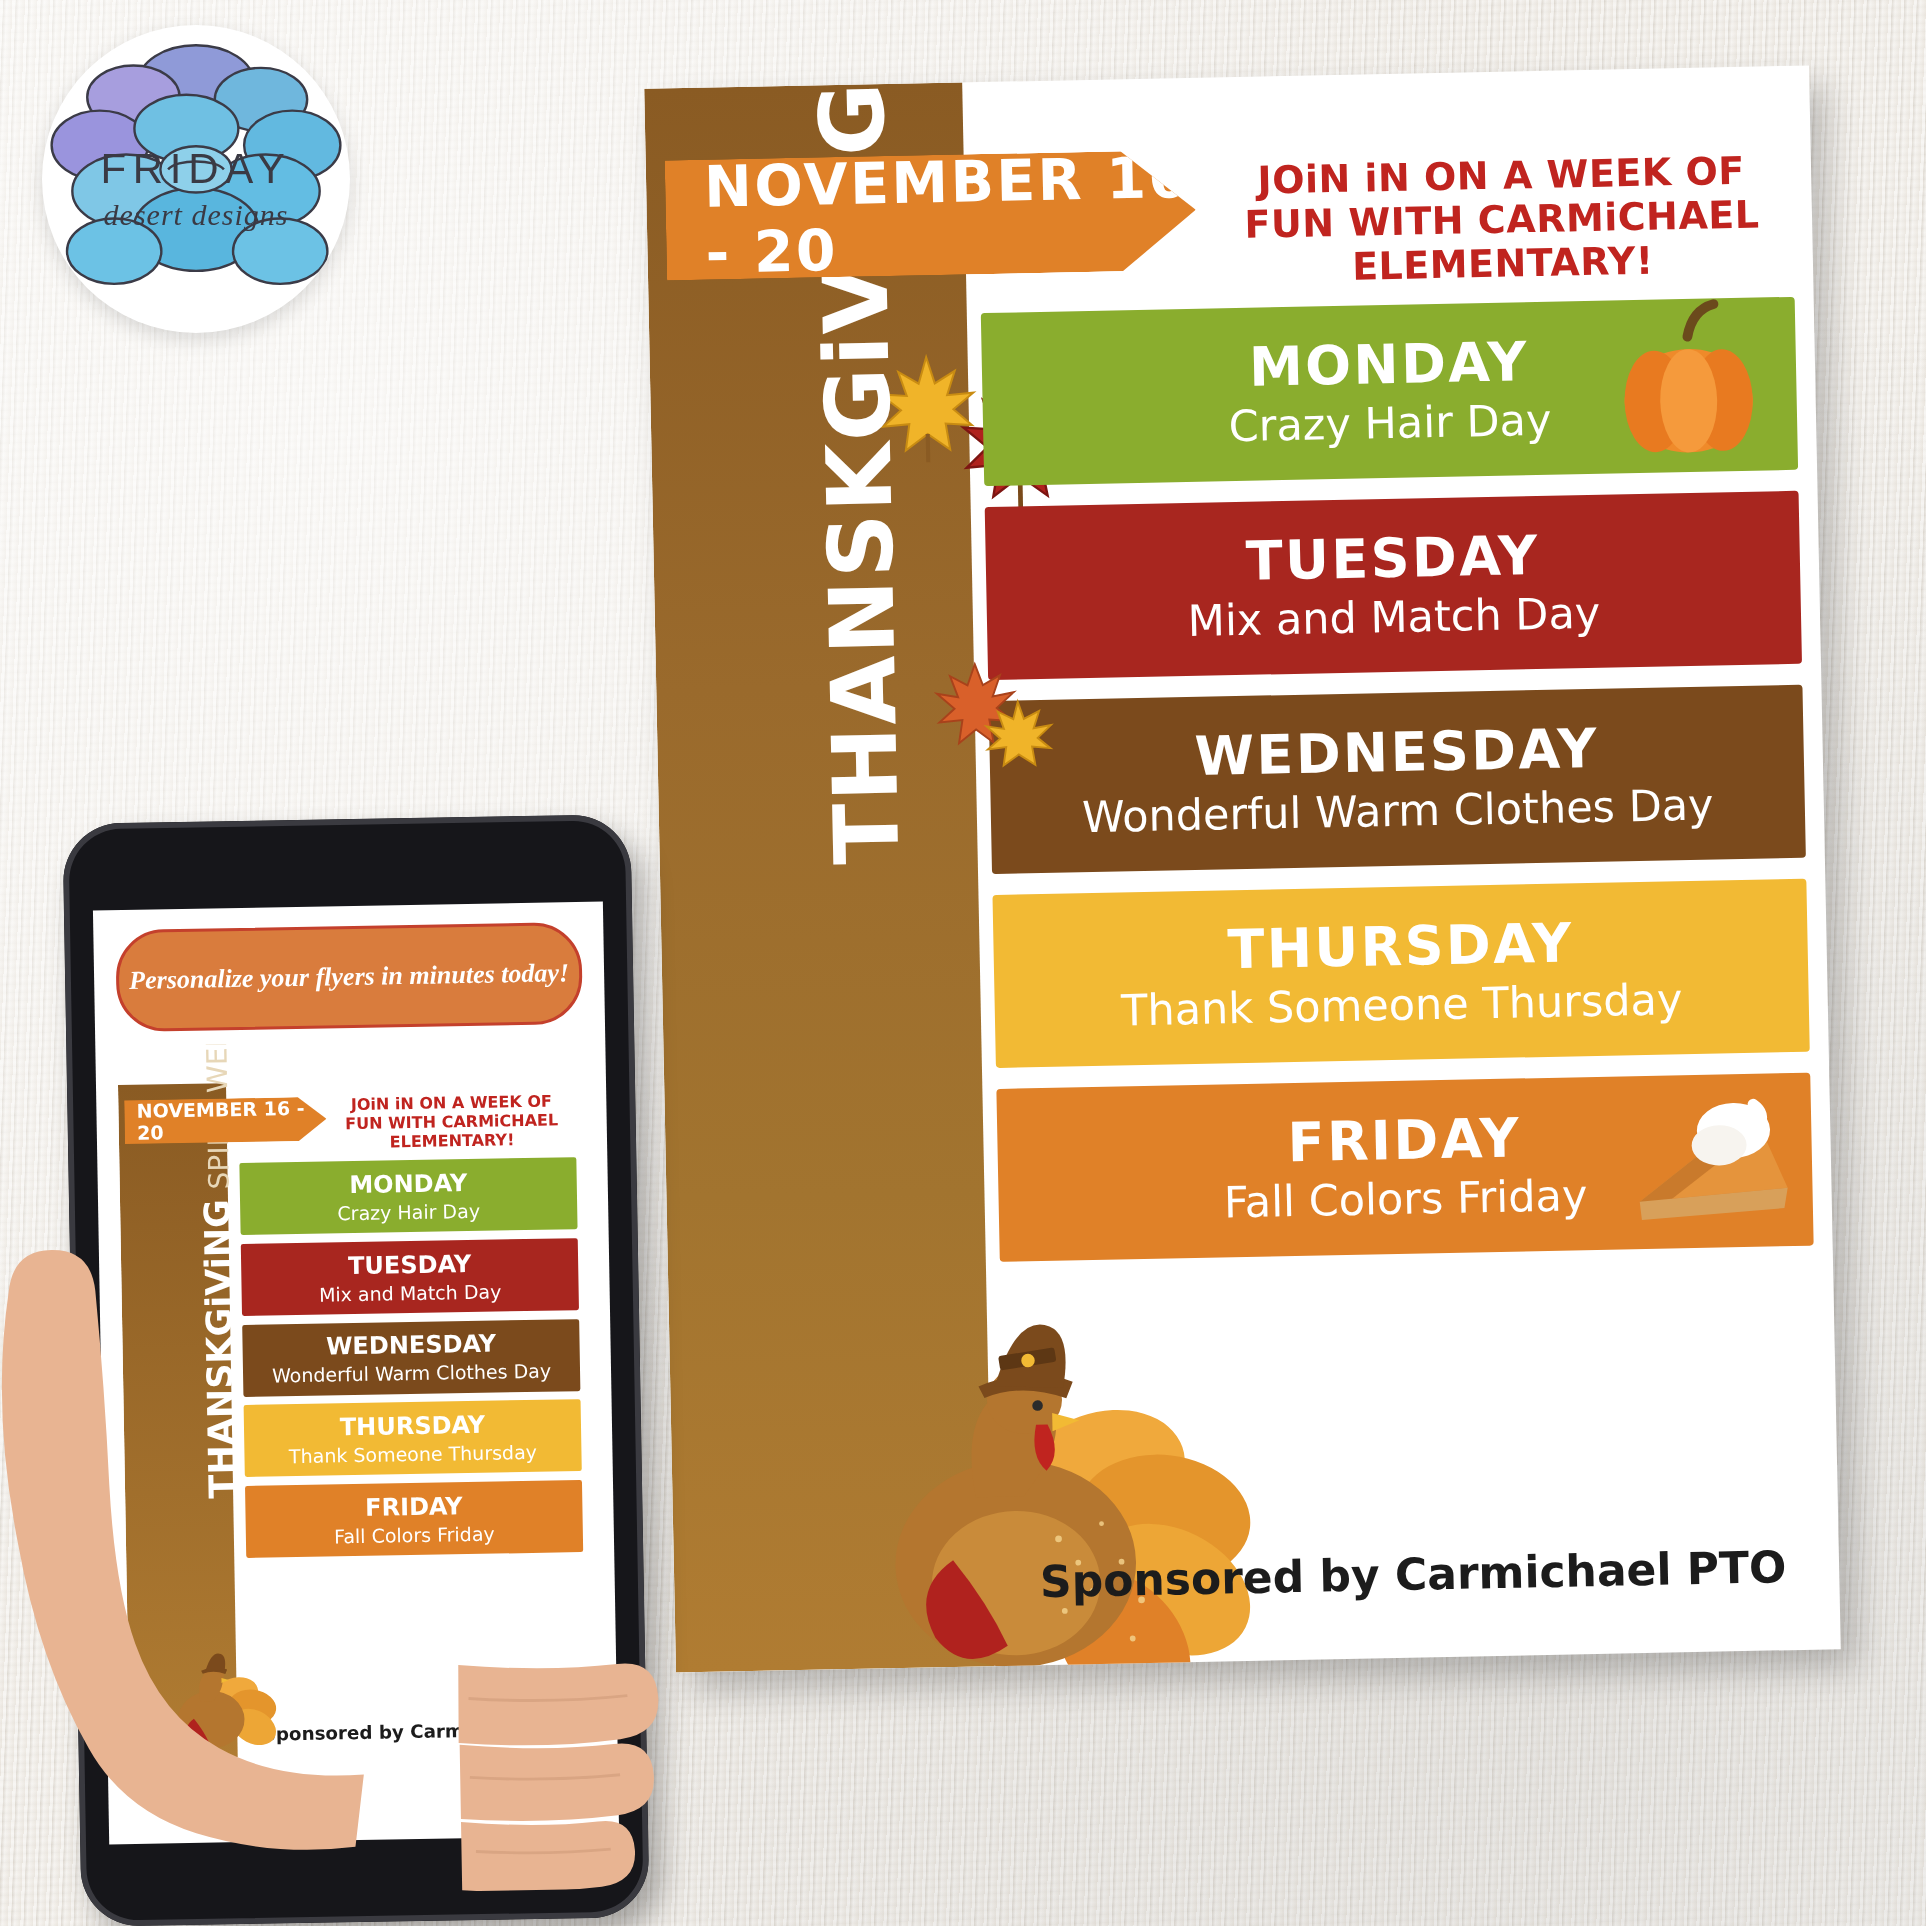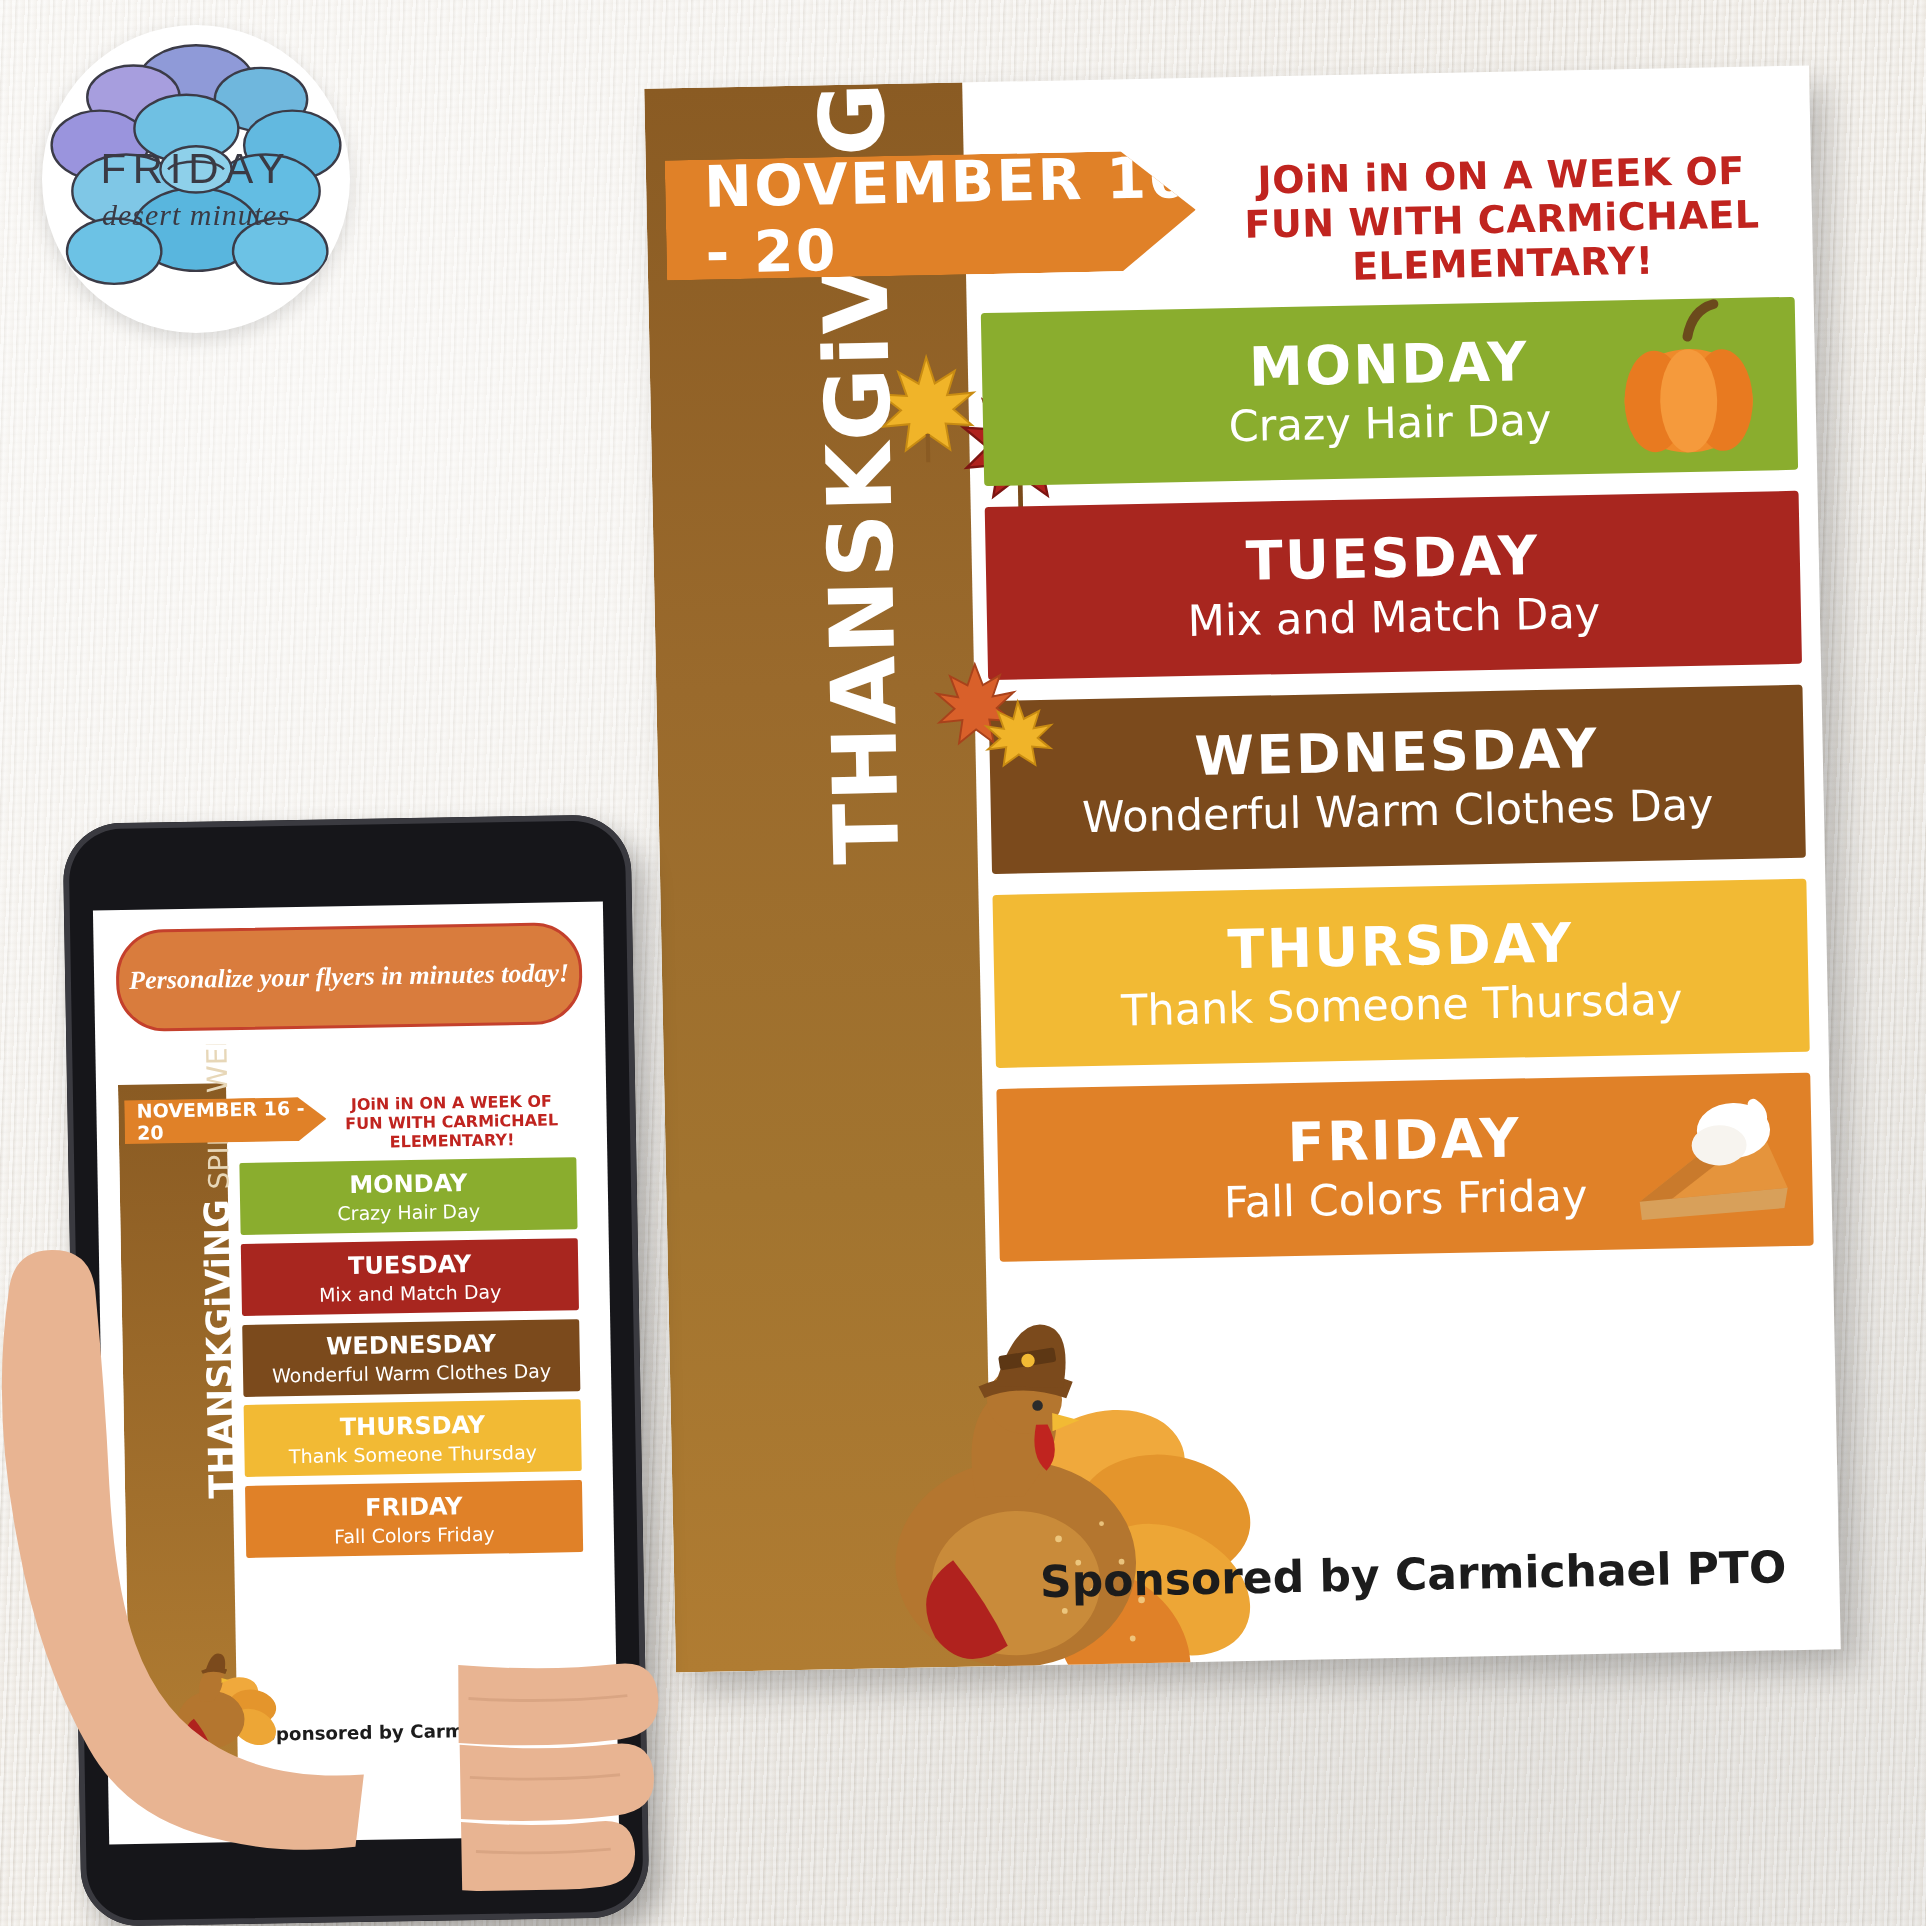--- a/index.html
+++ b/index.html
@@ -181,21 +181,21 @@
         <ellipse cx="465" cy="345" rx="112" ry="76" fill="#63bde3"></ellipse>
         <ellipse cx="320" cy="425" rx="130" ry="86" fill="#59b6de"></ellipse>
         <ellipse cx="150" cy="470" rx="98" ry="68" fill="#6cc2e5"></ellipse>
         <ellipse cx="495" cy="470" rx="98" ry="68" fill="#6cc2e5"></ellipse>
         <ellipse cx="320" cy="300" rx="74" ry="48" fill="#8ed0ea"></ellipse>
         <path d="M262 300c18-22 98-22 116 0"></path>
       </g>
     </svg>
   </div>
   <div class="logo-title">FRIDAY</div>
-  <div class="logo-sub">desert minutes</div>
+  <div class="logo-sub">desert designs</div>
 </div>
 
 <div id="flyer">
   <div id="flyer-inner">
 
     <div class="band"></div>
 
     <div class="leaf" style="left:226px;top:270px;">
       <svg width="101" height="111" viewBox="0 0 100 110">
           <path d="M50 4 L58 30 L78 18 L70 42 L96 40 L76 56 L94 72 L68 70 L72 96 L50 80 L28 96 L32 70 L6 72 L24 56 L4 40 L30 42 L22 18 L42 30 Z" fill="#f0b429" stroke="#c98c12" stroke-width="2"></path>

